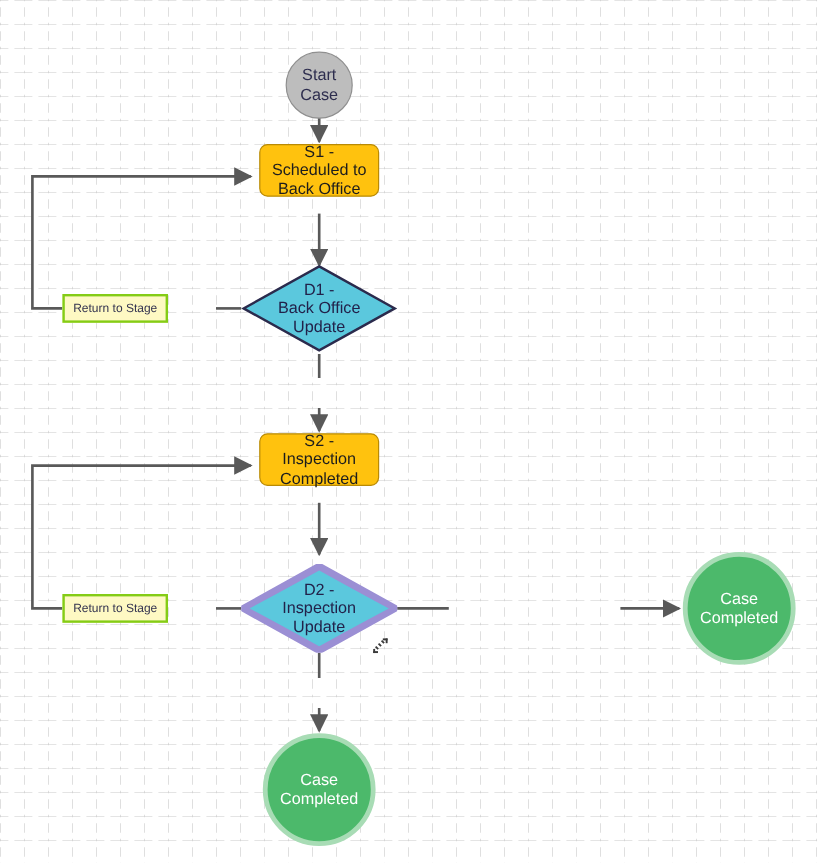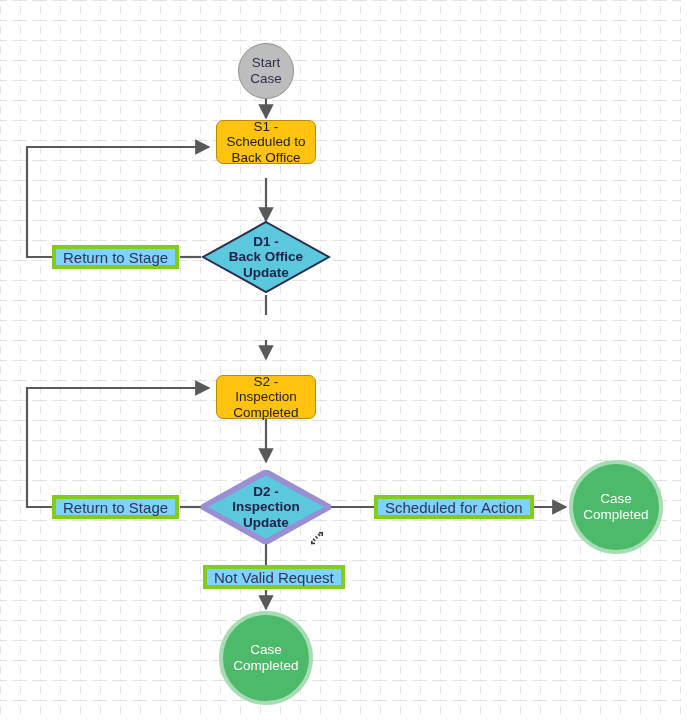--- a/index.html
+++ b/index.html
@@ -68,21 +68,20 @@
     background: #ffc20e;
     border: 1.5px solid #b98a05;
     color: #1d1d1d;
     font-size: 13.5px;
   }
 
   .decision-wrap {
     position: absolute;
     width: 130px;
     height: 74px;
-    font-weight: bold;
   }
   .decision-shape {
     position: absolute;
     left: 0;
     top: 0;
     width: 130px;
     height: 74px;
   }
   .decision-label {
     position: absolute;
@@ -107,24 +106,24 @@
     background: #4cb96b;
     border: 4px solid #a8dcb5;
     color: #ffffff;
     font-size: 13.5px;
   }
 
   
   .edge-label {
     position: absolute;
     box-sizing: border-box;
-    background: #7dd3fc;
-    border: 4px solid #84cc16;
+    background: #fef9c3;
+    border: 2px solid #84cc16;
     color: #33334f;
-    font-size: 15px;
+    font-size: 10px;
     height: 24px;
     display: flex;
     align-items: center;
     justify-content: center;
     padding: 0 7px;
     white-space: nowrap;
   }
 
   
   .resize-cursor {
@@ -200,21 +199,21 @@
     <svg class="decision-shape" viewBox="0 0 130 74">
       <polygon points="65,2 128,37 65,72 2,37" fill="#5bc8dd" stroke="#2b2b4d" stroke-width="2"></polygon>
     </svg>
     <div class="decision-label">
       <span>
         <span>D1 -</span><br><span>Back Office</span><br><span>Update</span>
       </span>
     </div>
   </div>
 
-  <div class="node stage-node" style="left:216px; top:361px;margin-top:14px;">
+  <div class="node stage-node" style="left:216px; top:361px;">
     <span>
       <span>S2 -</span><br><span>Inspection</span><br><span>Completed</span>
     </span>
   </div>
 
   <div class="decision-wrap" style="left:201px; top:470px;">
     <svg class="decision-shape" viewBox="0 0 130 74">
       <polygon points="65,2 128,37 65,72 2,37" fill="#5bc8dd" stroke="#9b8fd4" stroke-width="6"></polygon>
       <polygon points="65,6 123,37 65,68 7,37" fill="#5bc8dd" stroke="none"></polygon>
     </svg>
@@ -247,17 +246,15 @@
     <span>
       <span>Case</span><br><span>Completed</span>
     </span>
   </div>
 
   <div class="edge-label" style="left:52px; top:245px;">Return to Stage</div>
 
 
   <div class="edge-label" style="left:52px; top:495px;">Return to Stage</div>
 
-  <div class="edge-label" style="left:374px; top:495px;">Scheduled for Action</div>
-
-  <div class="edge-label" style="left:203px; top:565px;">Not Valid Request</div>
+
 
 </div>
 
 </body></html>

